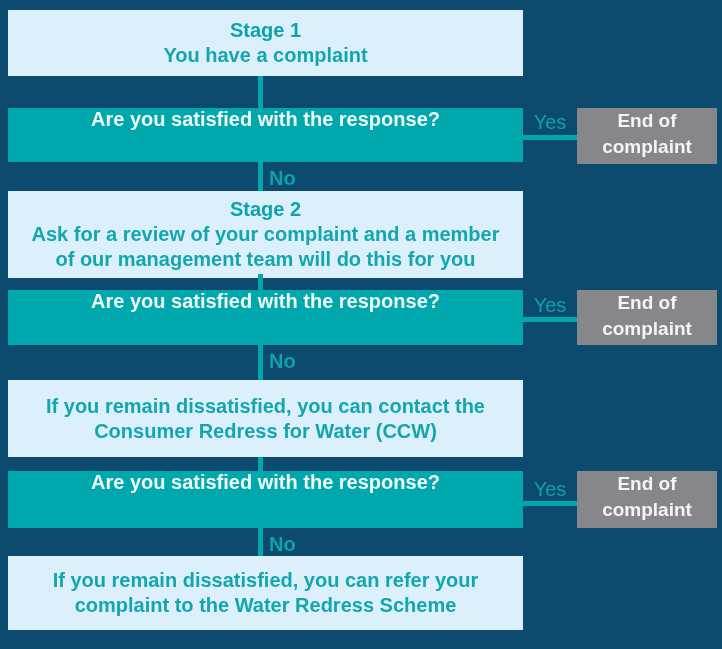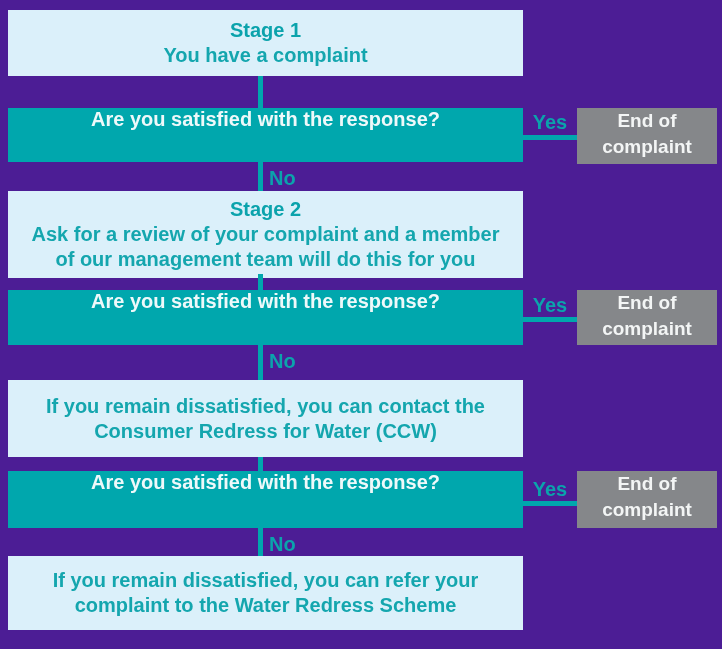--- a/index.html
+++ b/index.html
@@ -5,21 +5,21 @@
   html, body {
     margin: 0;
     padding: 0;
     background: #ffffff;
     font-family: "Liberation Sans", sans-serif;
   }
   .canvas {
     position: relative;
     width: 722px;
     height: 649px;
-    background: #4c1d95;
+    background: #0c4a6e;
     overflow: hidden;
   }
   .info-box {
     position: absolute;
     left: 8px;
     width: 515px;
     background: #dbf0fa;
     color: #14a6ae;
     font-size: 20px;
     line-height: 25px;
@@ -70,21 +70,21 @@
     background: #00a7ad;
   }
   .yes-label {
     position: absolute;
     left: 523px;
     width: 54px;
     text-align: center;
     color: #0ba3ac;
     font-size: 20px;
     line-height: 24px;
-    font-weight: bold;
+    font-weight: normal;
   }
   .no-label {
     position: absolute;
     left: 269px;
     color: #0ba3ac;
     font-size: 20px;
     line-height: 24px;
     font-weight: bold;
   }
   span { display: block; font-weight: bold; }

